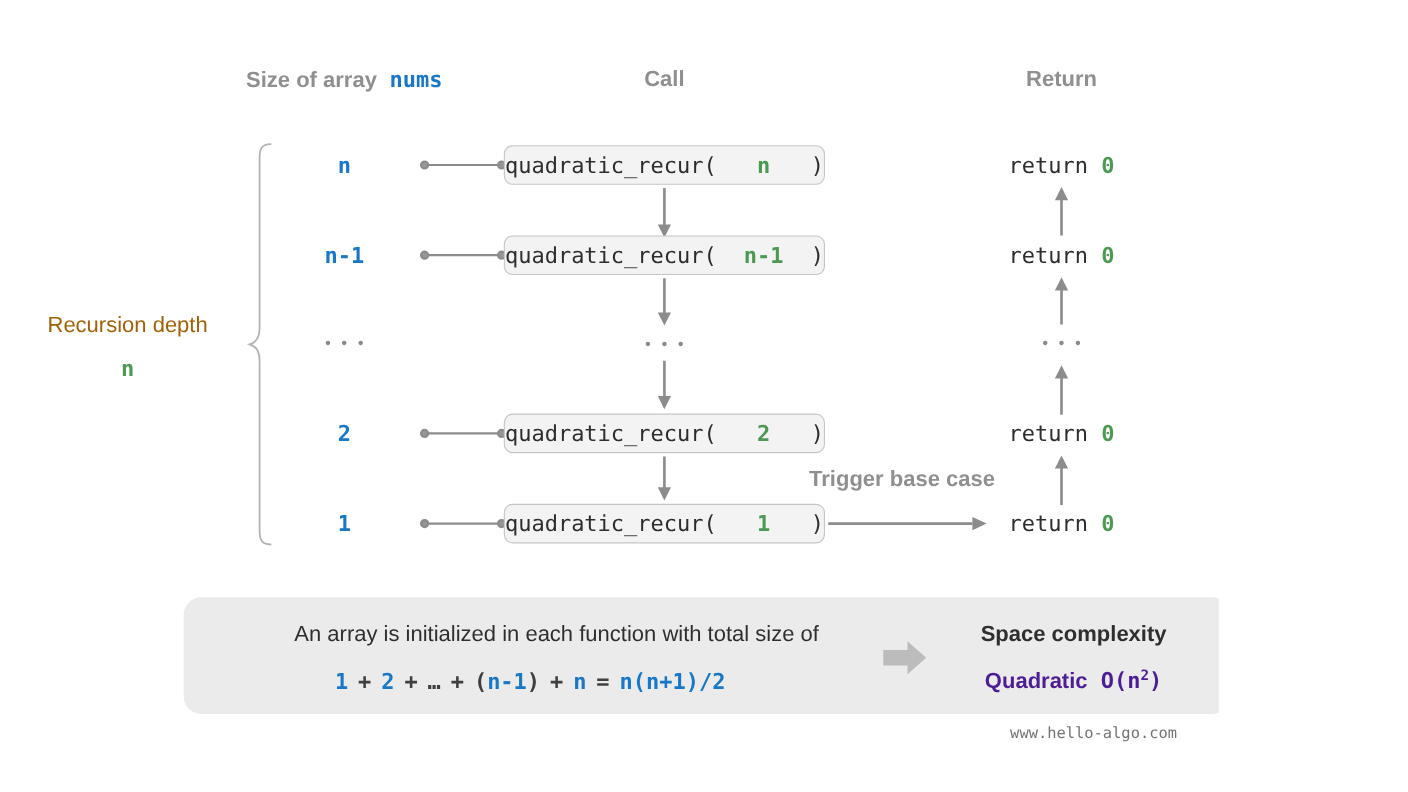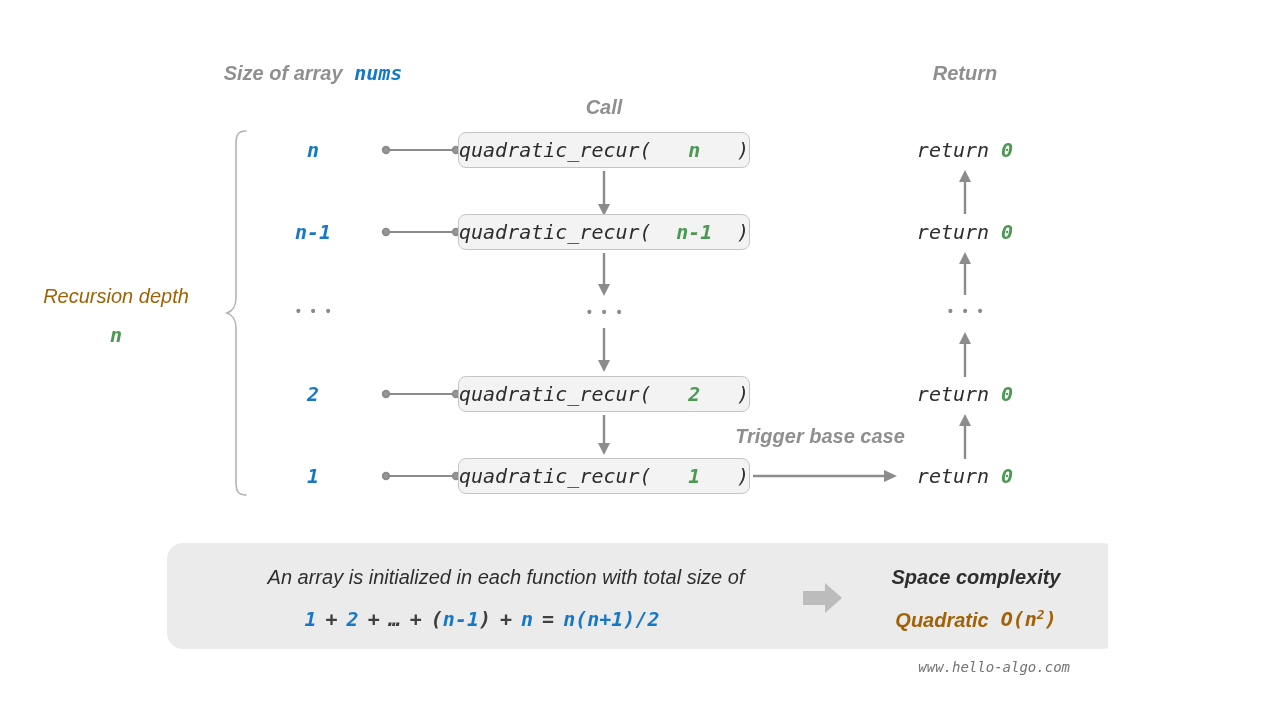--- a/index.html
+++ b/index.html
@@ -1,18 +1,18 @@
 <!DOCTYPE html>
 <html><head>
 <meta charset="utf-8">
 <style>
   html,body{margin:0;padding:0;background:#fff;}
   .canvas{
     position:relative;width:1108px;height:720px;background:#ffffff;
-    font-family:"Liberation Sans",sans-serif;overflow:hidden;font-style:italic;
+    font-family:"Liberation Sans",sans-serif;overflow:hidden;
   }
   .abs{position:absolute;}
   .ctr{transform:translate(-50%,-50%);white-space:nowrap;}
   svg.overlay{position:absolute;left:0;top:0;z-index:2;pointer-events:none;}
 
   
   .col-header{font-size:20px;font-weight:bold;color:#8f8f8f;z-index:3;}
   .code-blue{font-family:"DejaVu Sans Mono",monospace;font-weight:bold;color:#1778C8;}
 
   
@@ -45,37 +45,37 @@
 
   
   .panel{left:167px;top:543px;width:951px;height:106px;background:#ebebeb;border-radius:16px;z-index:1;}
   .summary-line1{font-size:20px;color:#2e2e2e;z-index:3;}
   .formula{display:flex;gap:9px;align-items:baseline;z-index:3;
     font-family:"DejaVu Sans Mono",monospace;font-size:20px;font-weight:bold;}
   .formula .b{color:#1778C8;}
   .formula .g{color:#3f3f3f;}
   .formula .grp{display:flex;gap:0;}
   .space-title{font-size:20px;font-weight:bold;color:#2e2e2e;z-index:3;}
-  .quad-line{display:flex;gap:12px;align-items:baseline;z-index:3;color:#a16207;text-align:center;}
+  .quad-line{display:flex;gap:12px;align-items:baseline;z-index:3;color:#4c1d95;text-align:center;}
   .quad-name{font-size:20px;font-weight:bold;}
   .big-o{font-family:"DejaVu Sans Mono",monospace;font-size:20px;font-weight:bold;white-space:pre;}
   .big-o sup{font-size:13px;}
 
   .watermark{right:38px;top:659px;font-family:"DejaVu Sans Mono",monospace;font-size:14px;color:#737373;z-index:3;}
 </style>
 </head>
 <body>
 
 <div class="canvas">
 
   <div class="abs ctr col-header" style="left:313px;top:73px;">
     <span>Size of array</span>
     <span class="code-blue" style="margin-left:6px;">nums</span>
   </div>
-  <div class="abs ctr col-header" style="left:604px;top:73px;margin-top:34px;">Call</div>
+  <div class="abs ctr col-header" style="left:604px;top:73px;">Call</div>
   <div class="abs ctr col-header" style="left:965px;top:73px;">Return</div>
 
   <div class="abs ctr caption" style="left:116px;top:296px;">Recursion depth</div>
   <div class="abs ctr depth-n" style="left:116px;top:335px;">n</div>
 
   <div class="abs ctr size-label" style="left:313px;top:150px;">n</div>
   <div class="abs ctr size-label" style="left:313px;top:232px;">n-1</div>
   <div class="abs ctr dots" style="left:313px;top:311px;">•••</div>
   <div class="abs ctr size-label" style="left:313px;top:394px;">2</div>
   <div class="abs ctr size-label" style="left:313px;top:476px;">1</div>

